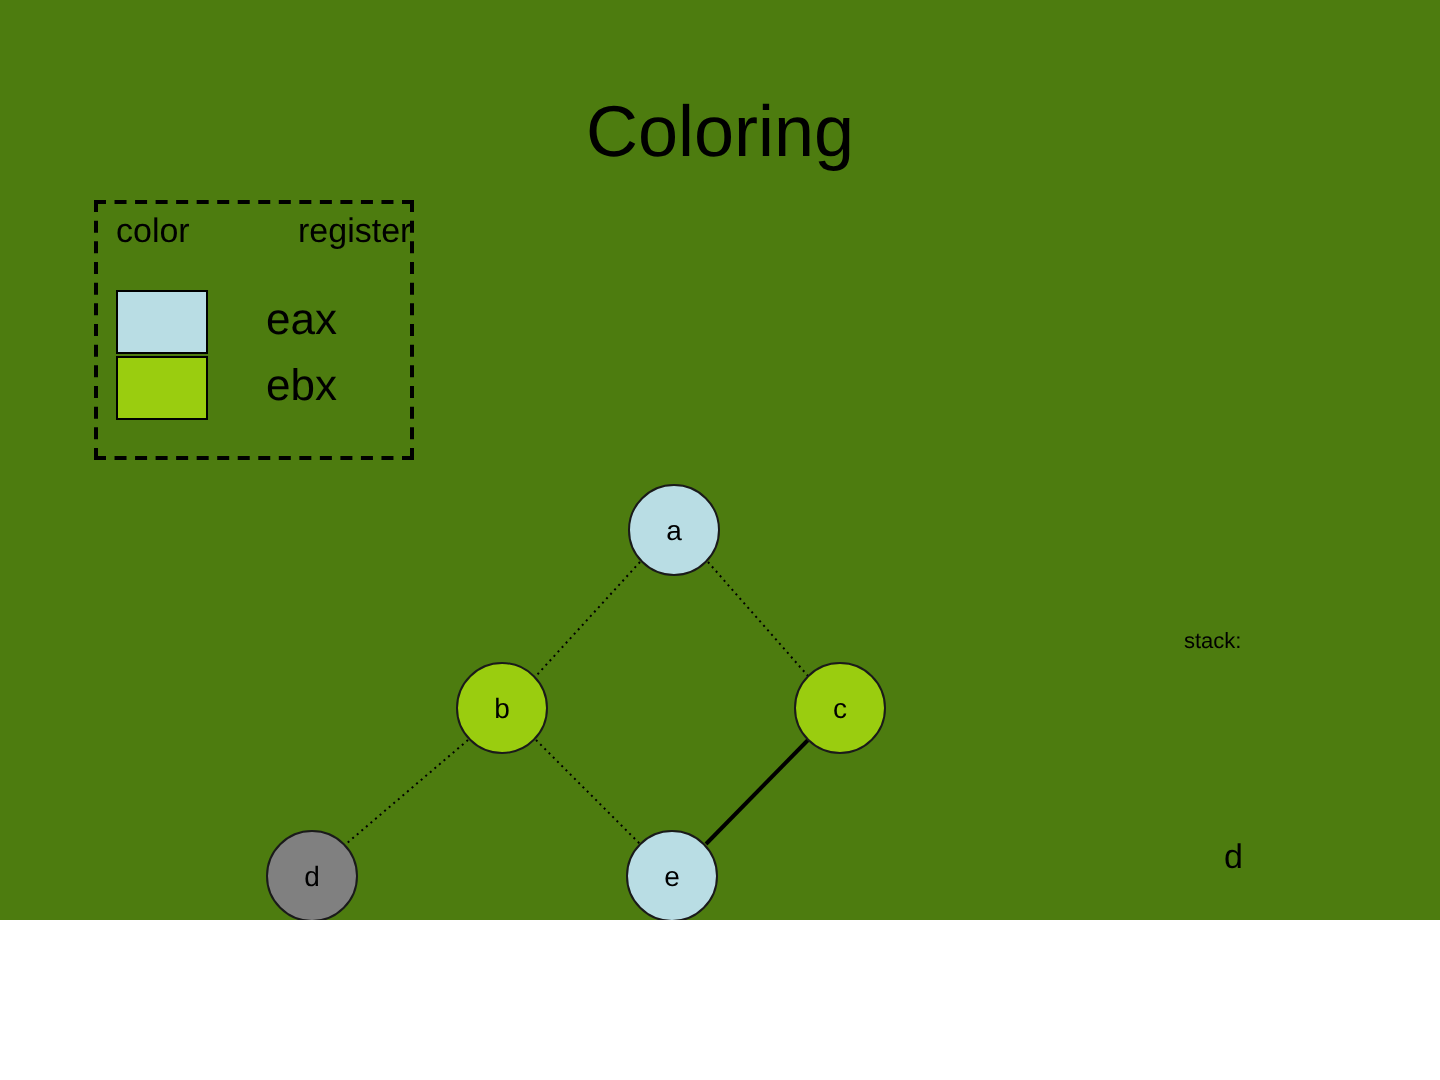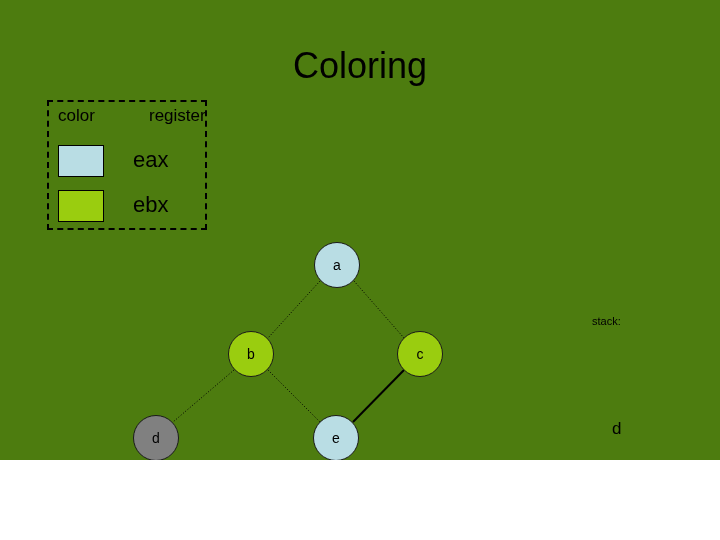--- a/index.html
+++ b/index.html
@@ -52,21 +52,21 @@
   #legend .hdr.col { left: 9px; }
   #legend .hdr.reg { left: 84px; margin-left: 16px; }
 
   .legend-row {
     position: absolute;
     left: 0;
     width: 100%;
     height: 34px;
   }
   .legend-row.r0 { top: 43px; }
-  .legend-row.r1 { top: 88px; text-align: center; }
+  .legend-row.r1 { top: 76px; text-align: center; }
 
   .swatch {
     position: absolute;
     left: 9px;
     top: 0;
     width: 46px;
     height: 32px;
     border: 1px solid #000000;
     box-sizing: border-box;
   }

